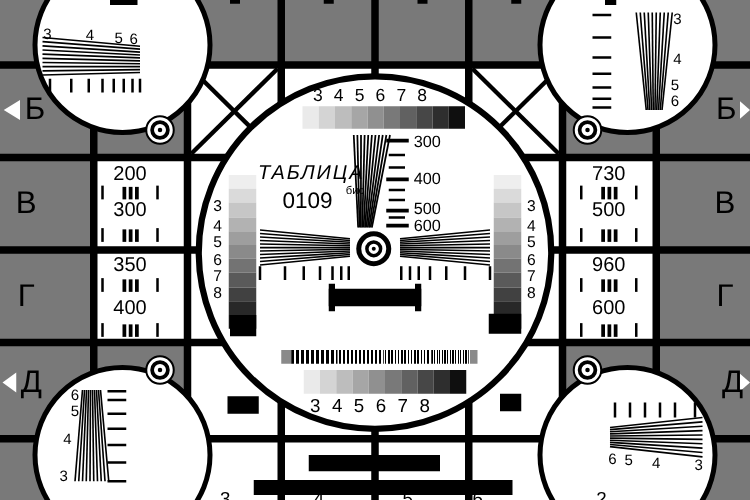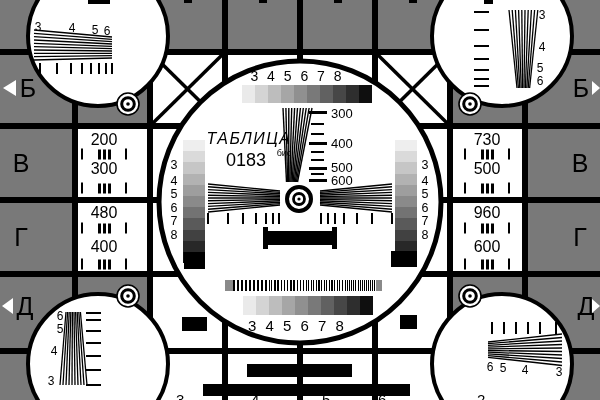--- a/index.html
+++ b/index.html
@@ -282,21 +282,21 @@
   <span class="t num" style="left:104px;top:169px;">300</span>
   <div class="burst" style="left:104px;top:188px;">
       <i class="o"></i>
       <span class="g">
         <i></i>
         <i></i>
         <i></i>
       </span>
       <i class="o"></i>
     </div>
-  <span class="t num" style="left:104px;top:213px;">480</span>
+  <span class="t num" style="left:104px;top:213px;">350</span>
   <div class="burst" style="left:104px;top:228px;">
       <i class="o"></i>
       <span class="g">
         <i></i>
         <i></i>
         <i></i>
       </span>
       <i class="o"></i>
     </div>
   <span class="t num" style="left:104px;top:247px;">400</span>
@@ -373,21 +373,21 @@
   <div class="hts" style="left:311px;top:159px;"></div>
   <div class="htl" style="left:309px;top:167px;"></div>
   <div class="hts" style="left:311px;top:173px;"></div>
   <div class="htl" style="left:309px;top:179px;"></div>
   <span class="freqL" style="left:331px;top:113px;">300</span>
   <span class="freqL" style="left:331px;top:143px;">400</span>
   <span class="freqL" style="left:331px;top:167px;">500</span>
   <span class="freqL" style="left:331px;top:180px;">600</span>
 
   <span class="t title" style="left:249px;top:139px;">ТАБЛИЦА</span>
-  <span class="t code" style="left:246px;top:160px;">0183</span>
+  <span class="t code" style="left:246px;top:160px;">0109</span>
   <span class="t sup" style="left:278px;top:153px;">бис</span>
 
   <div class="gsv" style="left:183px;top:140px;width:22px;height:123px;">
     <i style="background-color: rgb(238, 238, 238);"></i>
       <i style="background-color: rgb(218, 218, 218);"></i>
       <i style="background-color: rgb(198, 198, 198);"></i>
       <i style="background-color: rgb(178, 178, 178);"></i>
       <i style="background-color: rgb(158, 158, 158);"></i>
       <i style="background-color: rgb(138, 138, 138);"></i>
       <i style="background-color: rgb(115, 115, 115);"></i>

